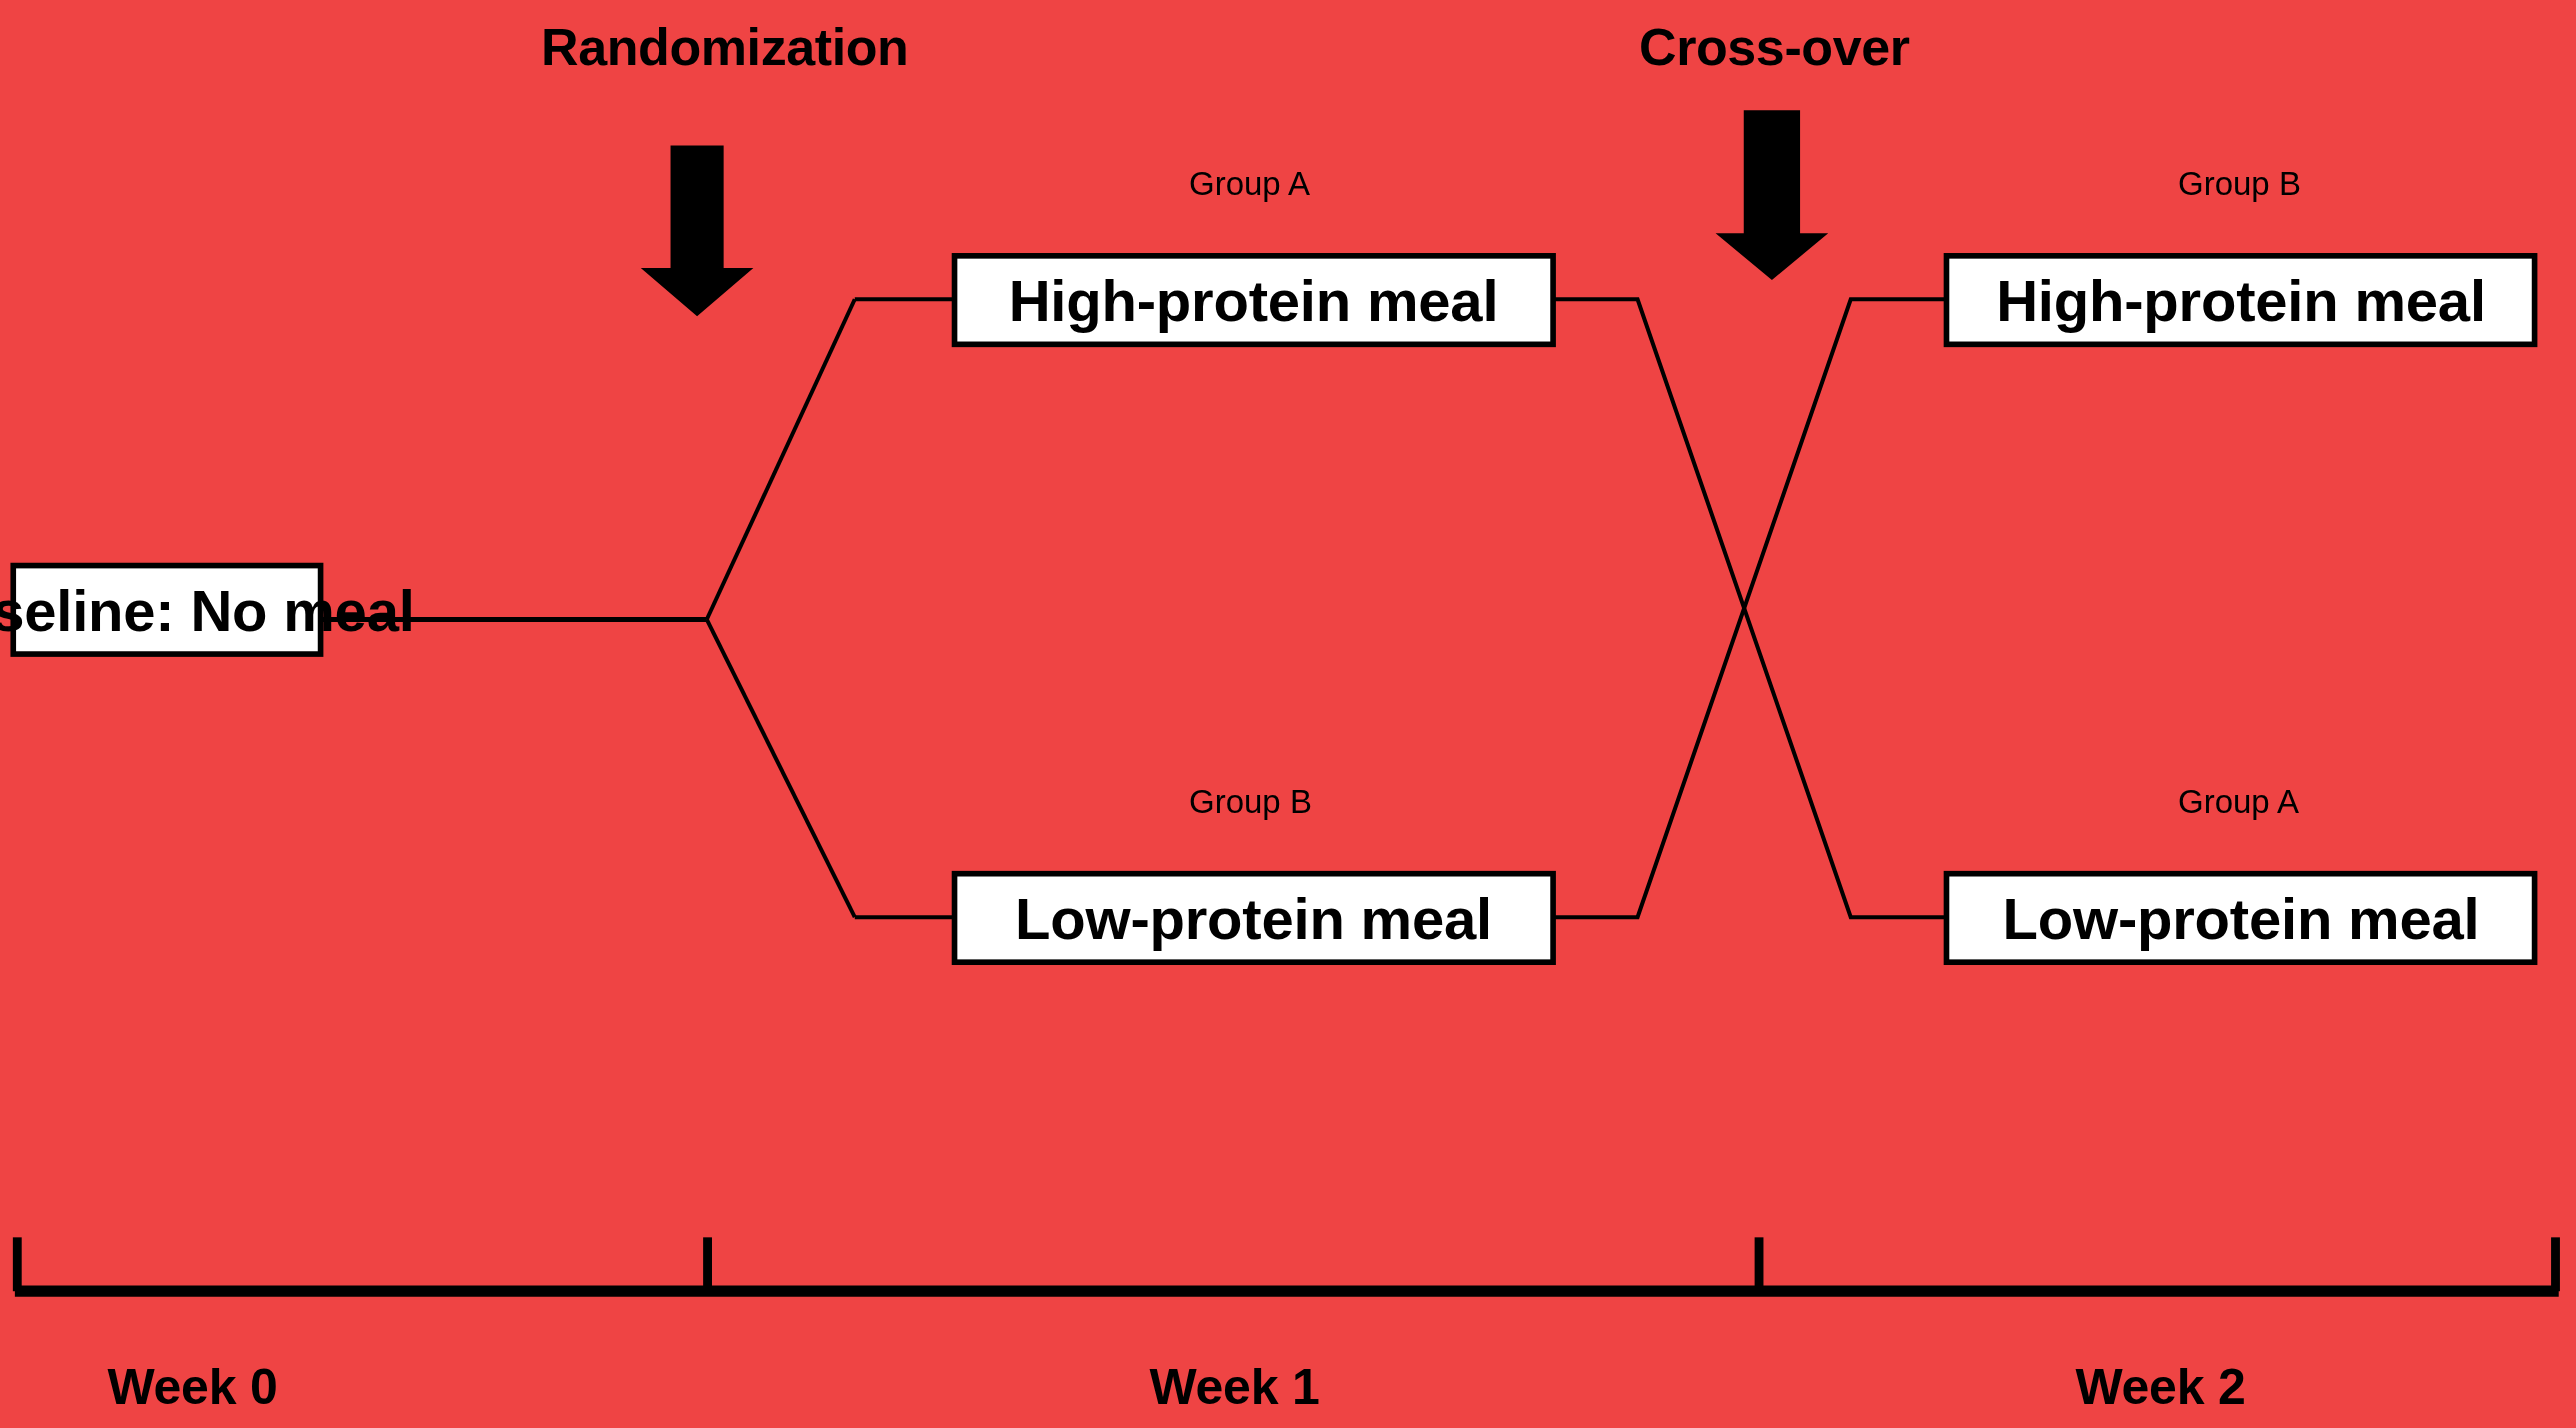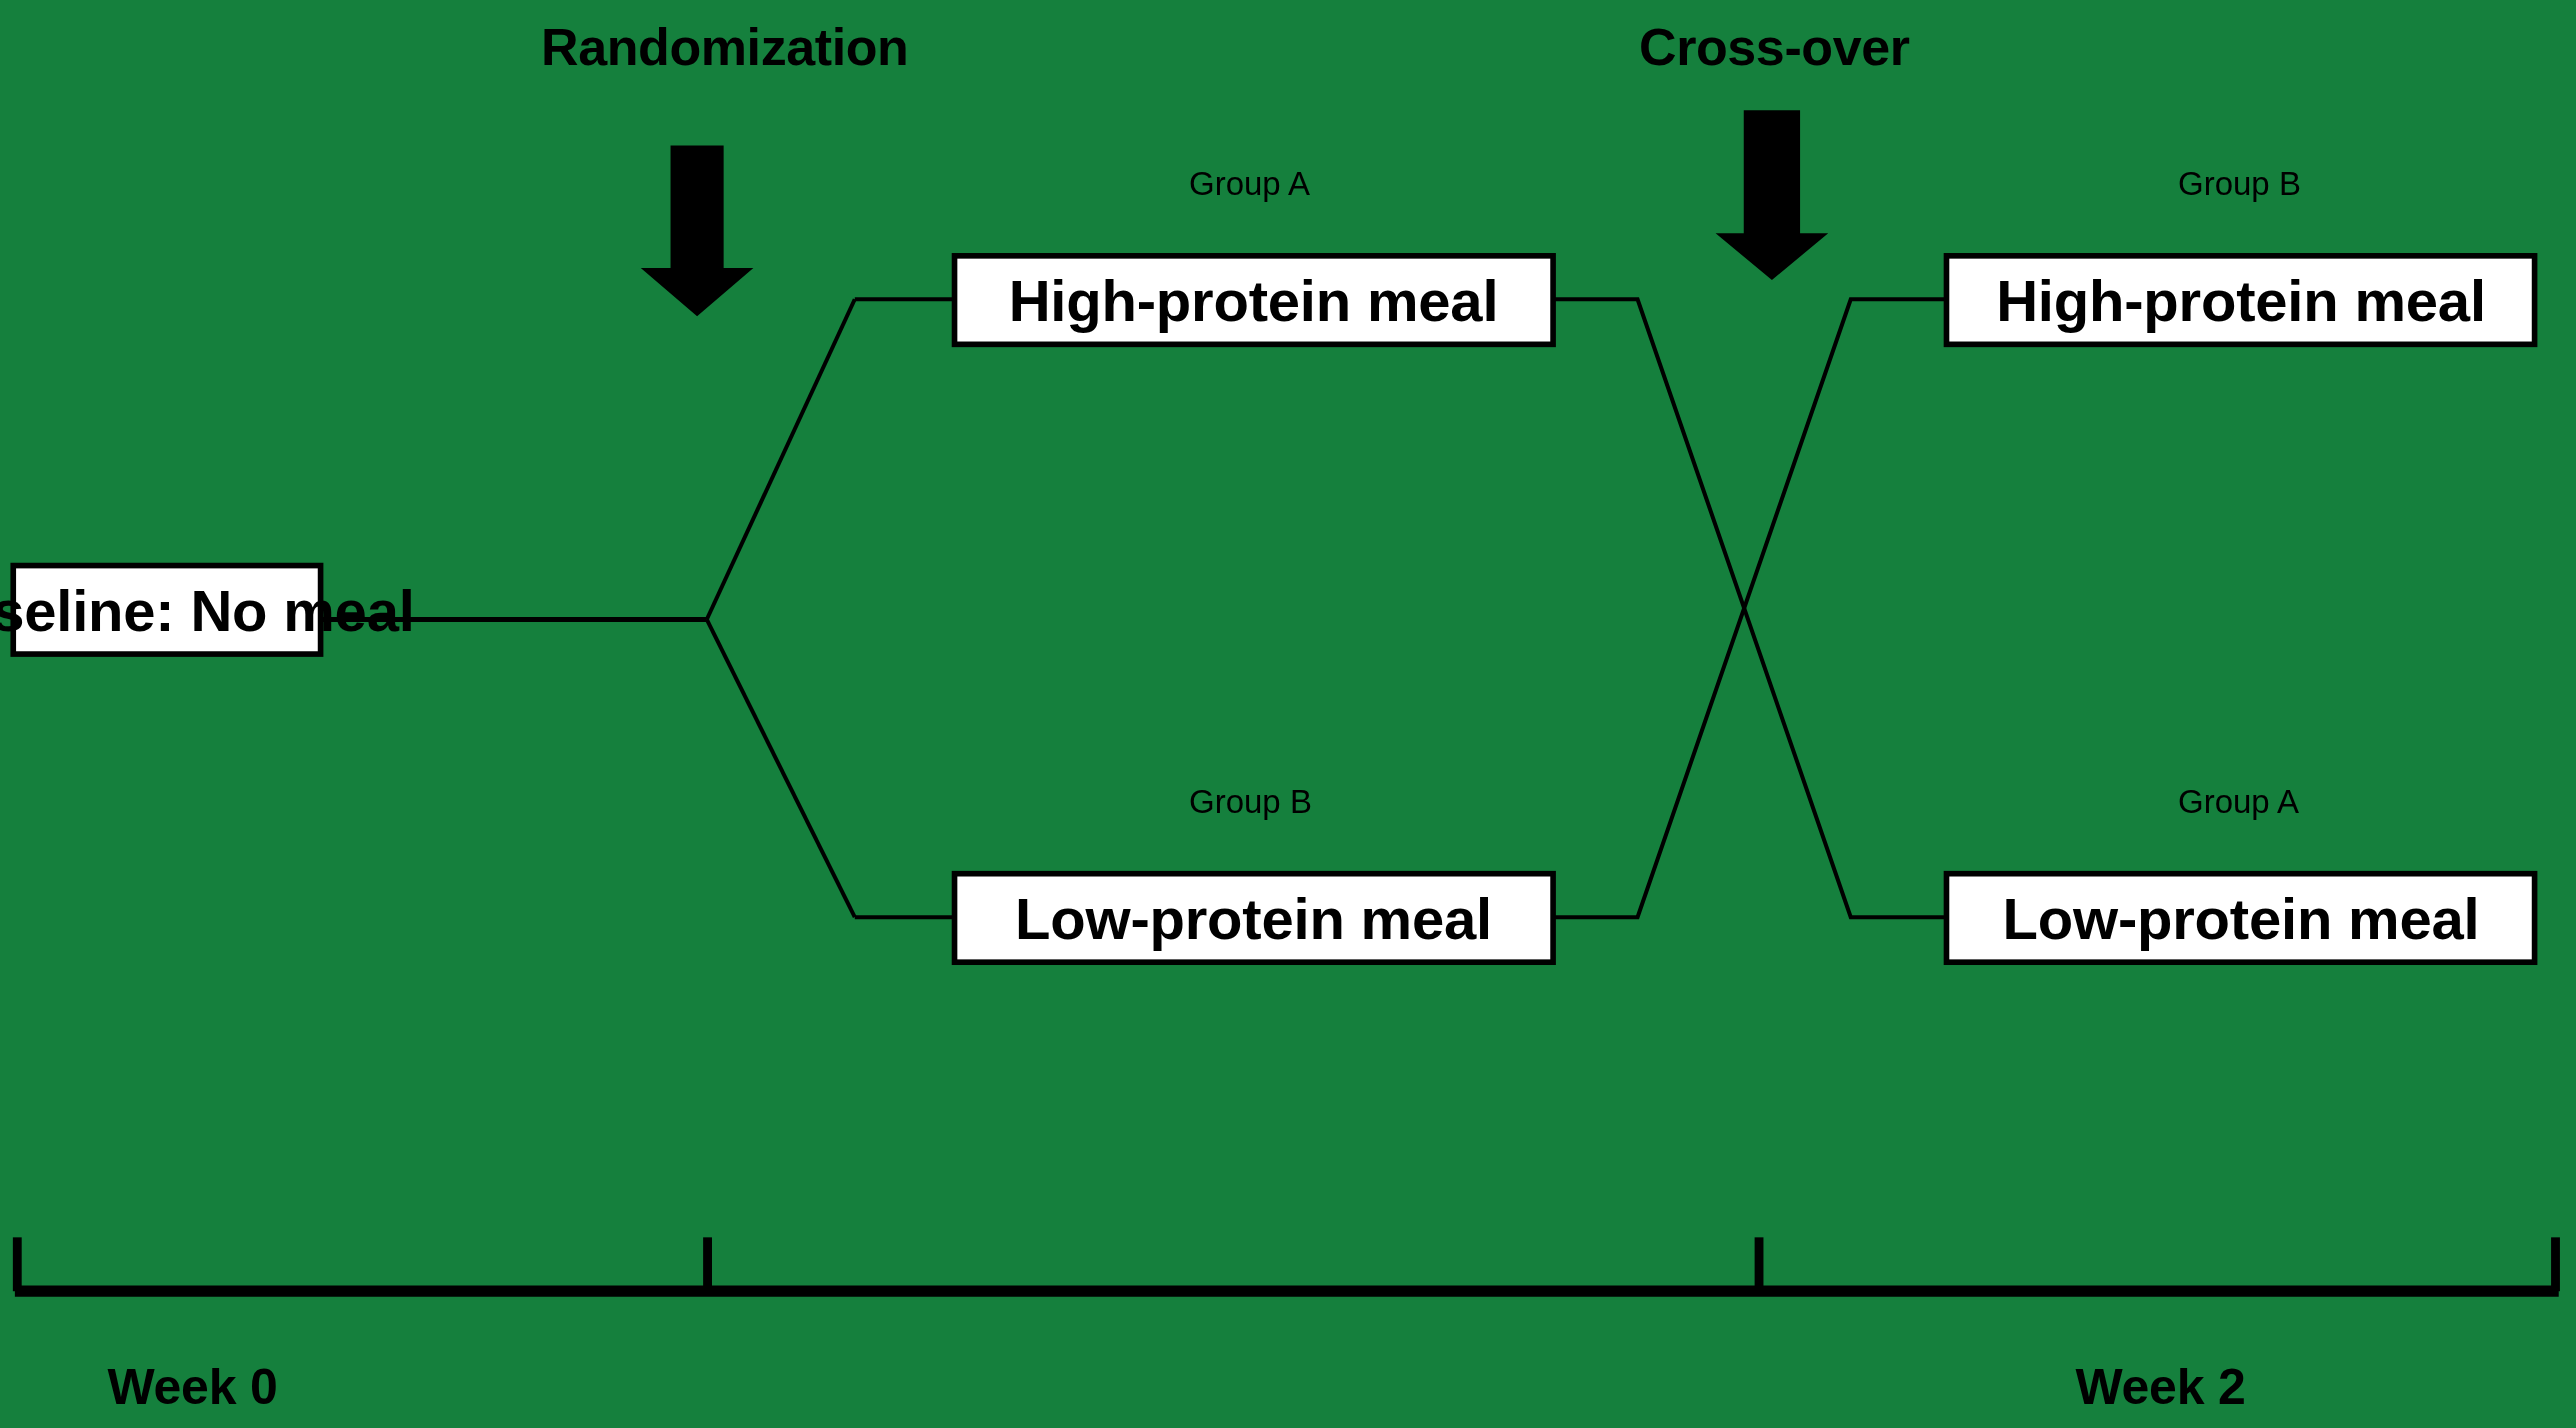--- a/index.html
+++ b/index.html
@@ -1,19 +1,19 @@
 <!DOCTYPE html>
 <html style="font-size:13px"><head>
 <meta charset="utf-8">
 <style>
   html,body{margin:0;padding:0;background:#ffffff;}
   #stage{
     position:relative;
     width:2576px;height:1428px;
-    background:#15803d;
+    background:#ef4444;
     font-family:"Liberation Sans", sans-serif;
     color:#000000;
     overflow:hidden;
   }
   #vec{position:absolute;left:0;top:0;width:2576px;height:1428px;}
 
   .lbl{
     position:absolute;
     white-space:nowrap;
     line-height:1;
@@ -102,17 +102,18 @@
   <div class="boxtxt" style="left:954px; top:874px; width:599px; height:89px;">Low-protein meal</div>
 
   <div class="lbl grp" style="left:2178px; top:167px;">Group B</div>
   <div class="boxtxt" style="left:1947px; top:256px; width:588px; height:89px;">High-protein meal</div>
 
   <div class="lbl grp" style="left:2178px; top:785px;">Group A</div>
   <div class="boxtxt" style="left:1947px; top:874px; width:588px; height:89px;">Low-protein meal</div>
 
   <div class="lbl week" style="left:0px; top:1362px; width:361px; text-align:center;margin-left:12px;">Week 0</div>
 
+  <div class="lbl week" style="left:1054px; top:1362px; width:361px; text-align:center;">Week 1</div>
 
   <div class="lbl week" style="left:1980px; top:1362px; width:361px; text-align:center;">Week 2</div>
 
 </div>
 
 
 </body></html>

